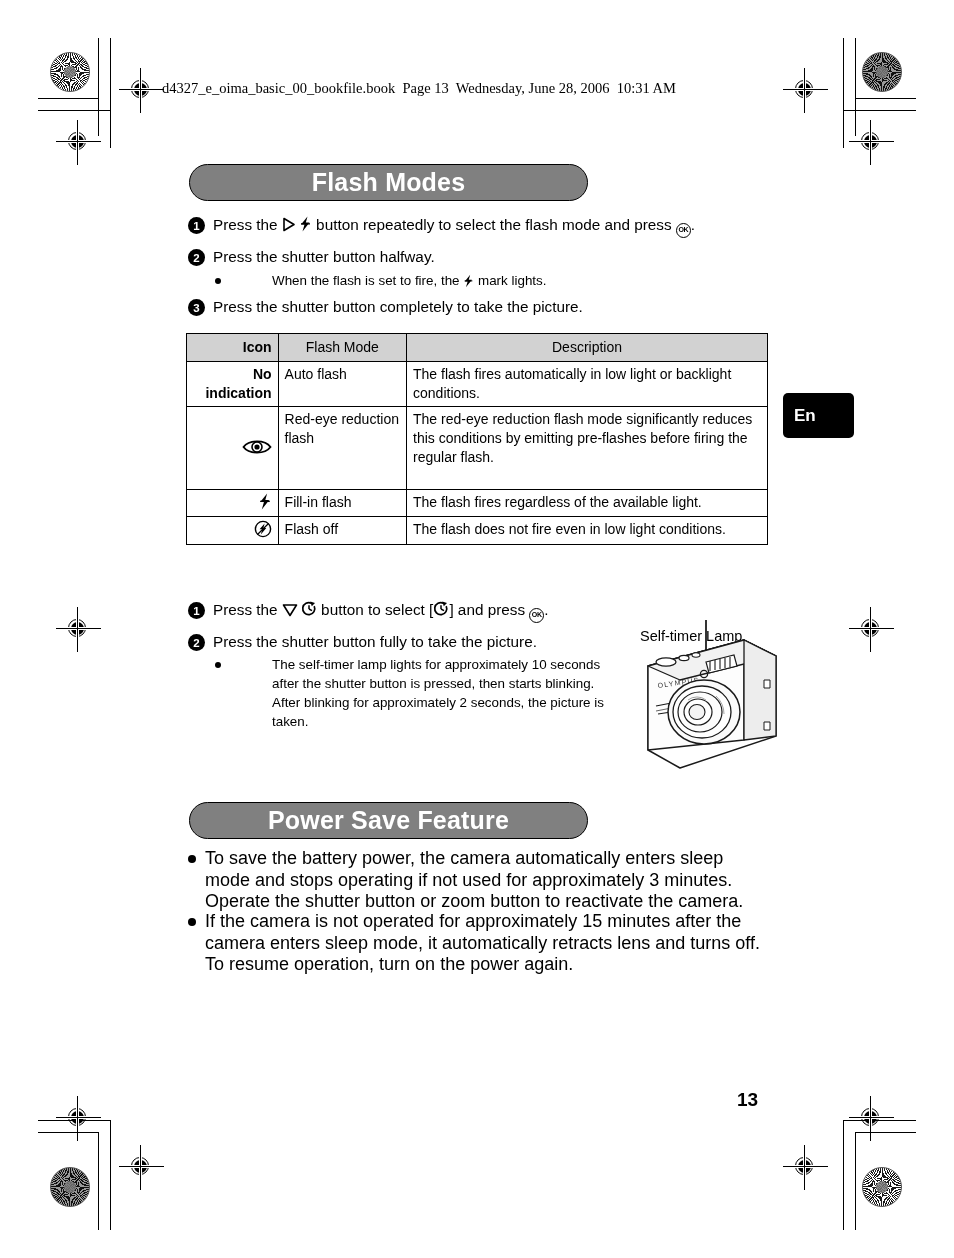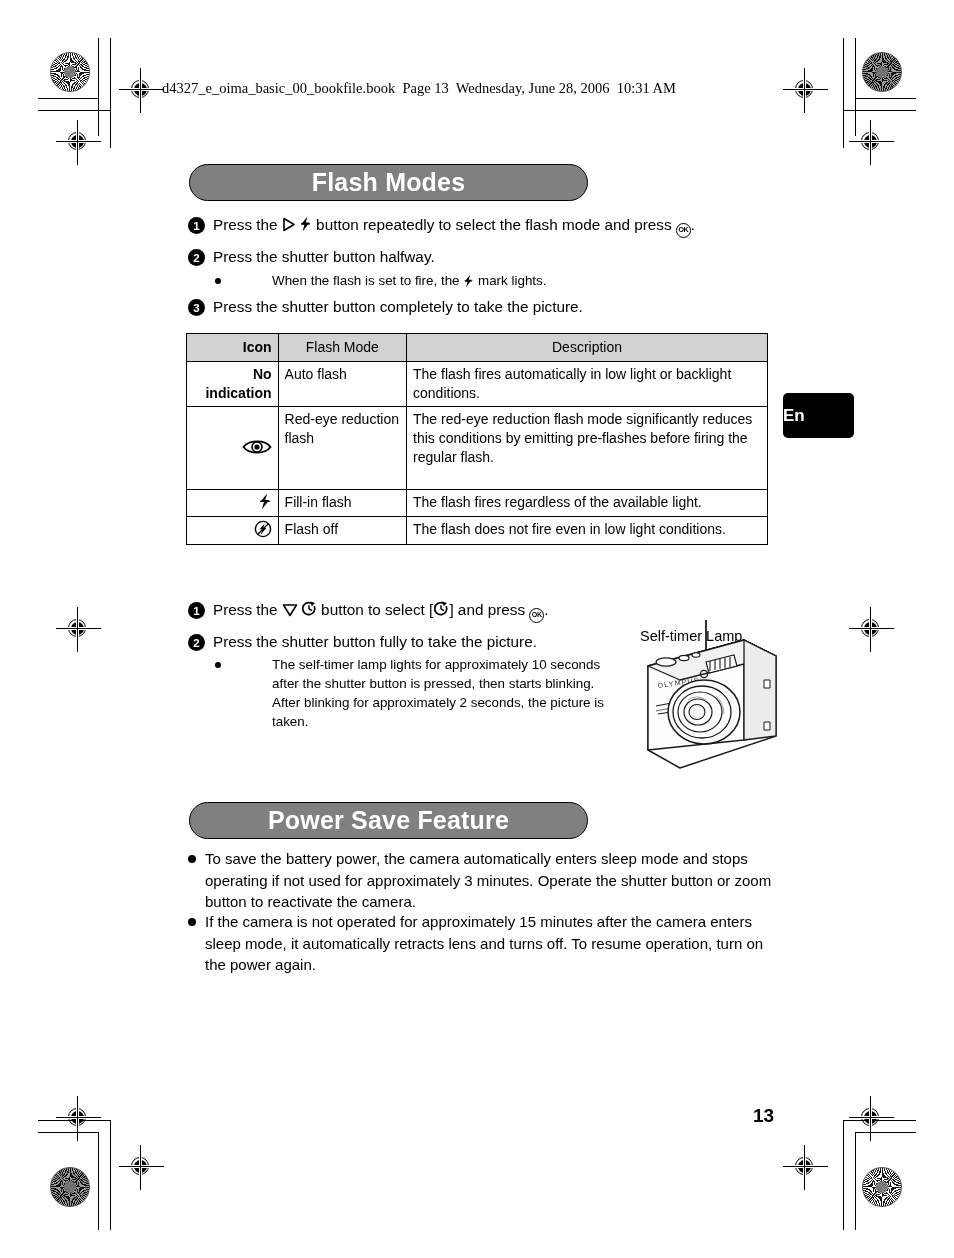--- a/index.html
+++ b/index.html
@@ -158,21 +158,21 @@
     border-radius: 50%;
     background: #000;
     margin-top: 7px;
     margin-right: 7px;
   }
 
   .para-bullet {
     position: absolute;
     display: flex;
     align-items: flex-start;
-    font-size: 15px;
+    font-size: 18px;
     line-height: 21.5px;
   }
   .para-bullet .bdot {
     flex: 0 0 auto;
     width: 8px; height: 8px;
     border-radius: 50%;
     background: #000;
     margin-top: 7px;
     margin-right: 9px;
   }
@@ -219,20 +219,21 @@
   
   .en-tab {
     position: absolute;
     background: #000;
     border-radius: 5px;
     color: #fff;
     font-size: 17px;
     font-weight: bold;
     display: flex;
     align-items: center;
+    padding-left: 11px;
     box-sizing: border-box;
   }
 
   .page-no {
     position: absolute;
     font-size: 19px;
     font-weight: bold;
   }
 
   .fig-caption {
@@ -548,15 +549,15 @@
   <div class="para-bullet" style="left:188px; top:848px; width:585px;">
     <div class="bdot"></div>
     <div style="width:568px;">To save the battery power, the camera automatically enters sleep mode and stops operating if not used for approximately 3 minutes. Operate the shutter button or zoom button to reactivate the camera.</div>
   </div>
 
   <div class="para-bullet" style="left:188px; top:911px; width:585px;">
     <div class="bdot"></div>
     <div style="width:568px;">If the camera is not operated for approximately 15 minutes after the camera enters sleep mode, it automatically retracts lens and turns off. To resume operation, turn on the power again.</div>
   </div>
 
-  <div class="page-no" style="left:753px; top:1089px;margin-top:16px;">13</div>
+  <div class="page-no" style="left:737px; top:1089px;">13</div>
 
 </div>
 
 </body></html>

